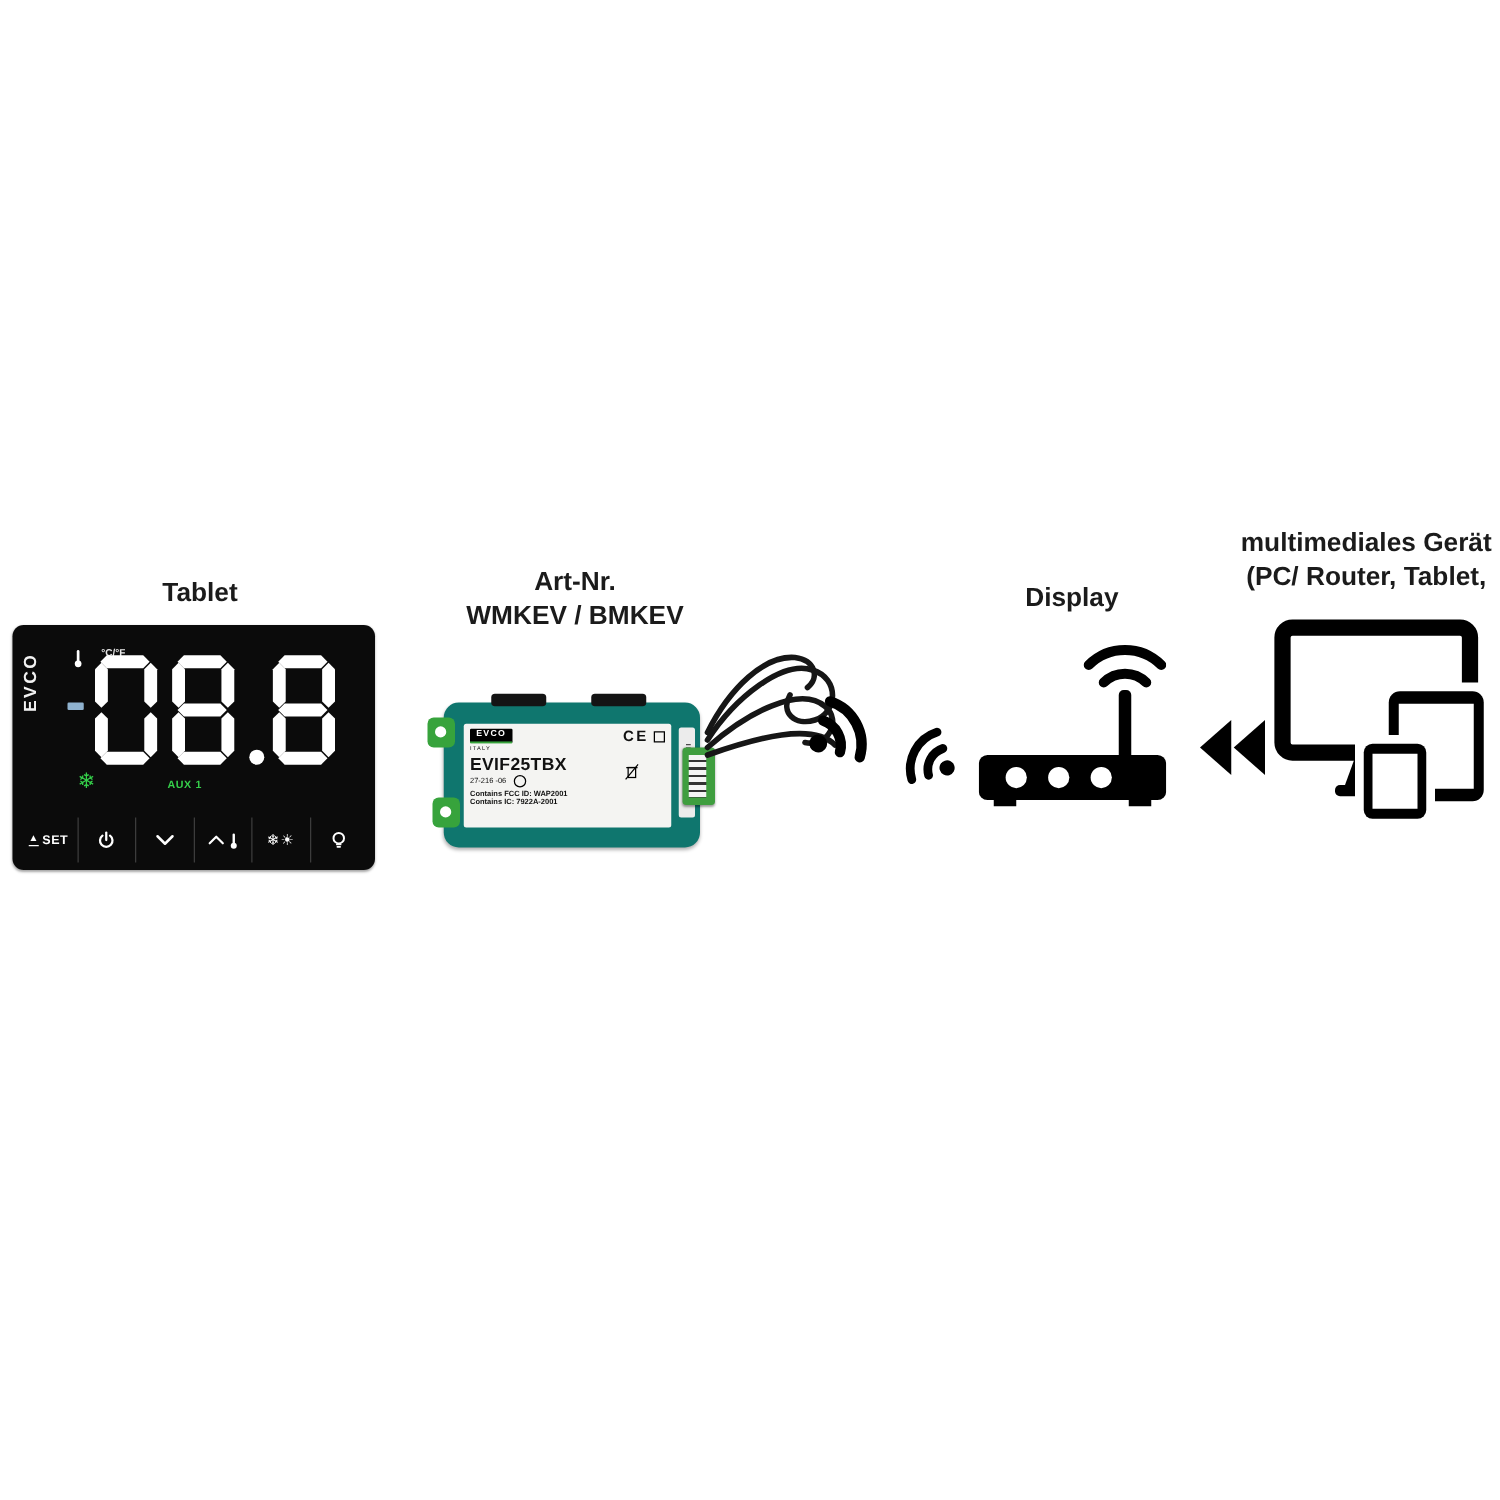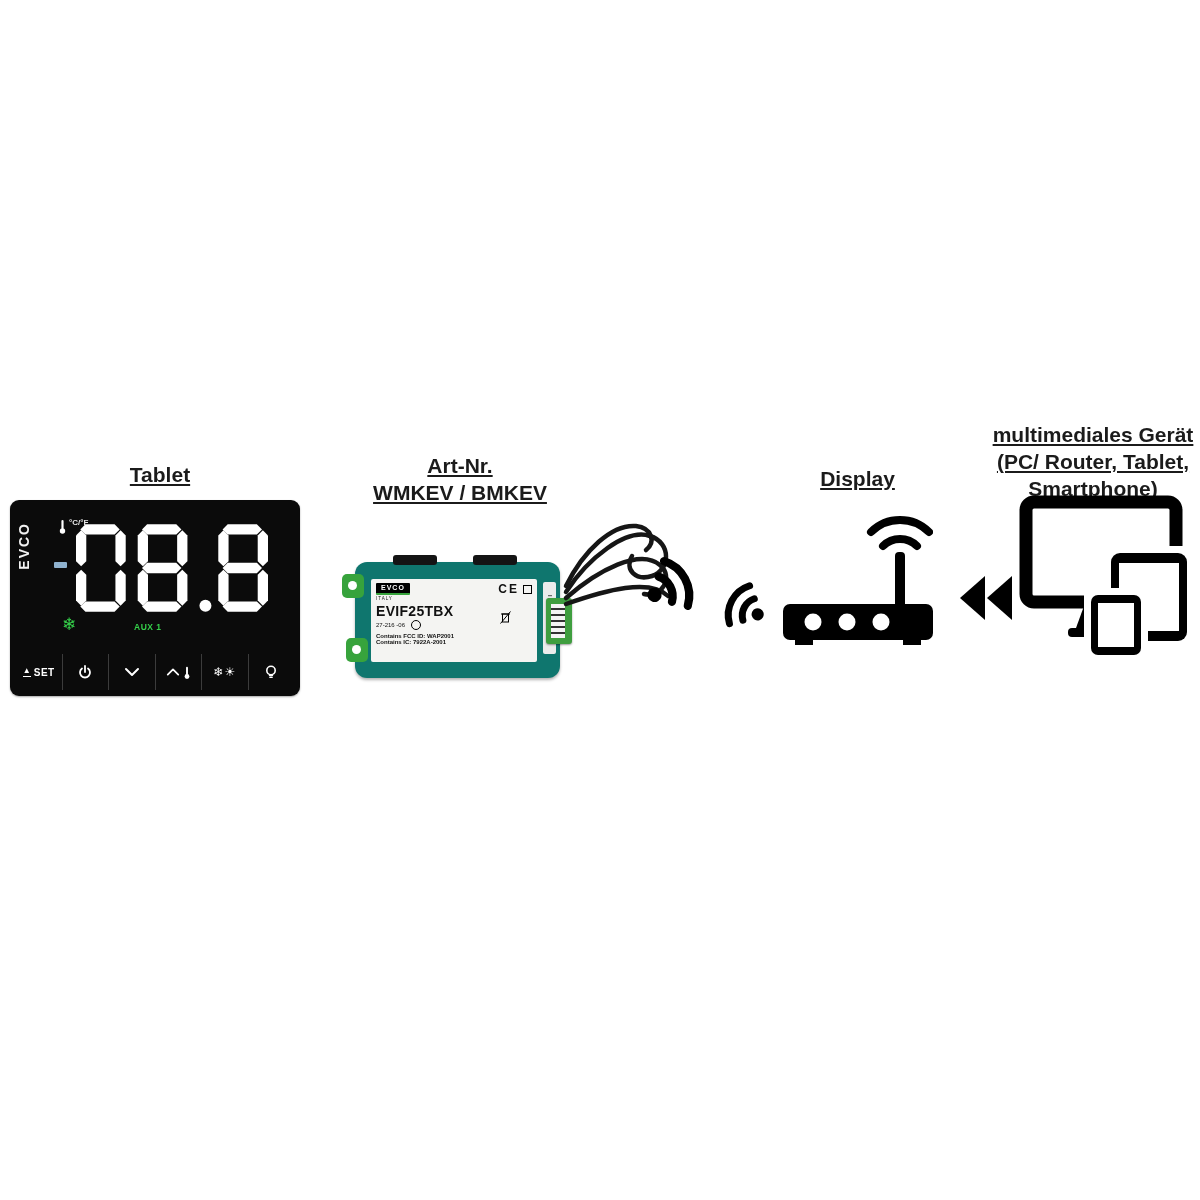--- a/index.html
+++ b/index.html
@@ -1,31 +1,31 @@
 <!DOCTYPE html>
 <html><head>
 <meta charset="utf-8">
 <style>
   html,body{margin:0;padding:0;background:#fff;}
   .canvas{position:relative;width:1200px;height:1200px;background:#ffffff;overflow:hidden;
           font-family:"Liberation Sans",sans-serif;color:#1b1b1b;}
 
   
-  .lbl{position:absolute;text-align:center;font-weight:bold;font-size:21px;line-height:27px;color:#1b1b1b;text-decoration:underline;}
+  .lbl{position:absolute;text-align:center;font-weight:bold;font-size:21px;line-height:27px;color:#1b1b1b;}
   .lbl-display{left:70px;top:461px;width:180px;}
   .lbl-module{left:340px;top:452px;width:240px;}
   .lbl-router{left:785px;top:465px;width:145px;}
   .lbl-device{left:986px;top:421px;width:214px;}
 
   
   .display{position:absolute;left:10px;top:500px;width:290px;height:196px;background:#0b0b0b;
            border-radius:9px;box-shadow:0 1px 2px rgba(0,0,0,.35);}
   .brand-vert{position:absolute;left:6px;top:22px;color:#f2f2f2;font-weight:bold;font-size:14px;
               letter-spacing:2px;writing-mode:vertical-rl;transform:rotate(180deg);}
-  .temp-units{position:absolute;left:48px;top:18px;display:flex;align-items:flex-start;gap:2px;
+  .temp-units{position:absolute;left:48px;top:18px;display:flex;align-items:flex-start;gap:14px;
               color:#e8e8e8;font-size:8px;font-weight:bold;}
   .minus-ind{position:absolute;left:44px;top:62px;width:13px;height:6px;background:#8fb2cf;border-radius:1px;}
   .segdisp{position:absolute;left:66px;top:24px;width:192px;height:88px;}
   .snow{position:absolute;left:52px;top:116px;color:#35d04a;font-size:17px;line-height:17px;}
   .aux{position:absolute;left:124px;top:122px;color:#35d04a;font-size:8.5px;font-weight:bold;letter-spacing:.5px;text-align:center;}
   .btnrow{position:absolute;left:6px;right:6px;bottom:6px;height:36px;display:flex;}
   .btn{flex:1;display:flex;align-items:center;justify-content:center;gap:3px;color:#fff;}
   .btn + .btn{border-left:1px solid #3c3c3c;}
   .settext{font-size:10px;font-weight:bold;letter-spacing:.5px;}
   .tri{font-size:8px;line-height:8px;border-bottom:1.5px solid #fff;padding-bottom:1px;}
@@ -76,21 +76,20 @@
 
   <div class="lbl lbl-display">Tablet</div>
   <div class="lbl lbl-module">
     <div>Art-Nr.</div>
     <div>WMKEV / BMKEV</div>
   </div>
   <div class="lbl lbl-router">Display</div>
   <div class="lbl lbl-device">
     <div>multimediales Gerät</div>
     <div>(PC/ Router, Tablet,</div>
-    <div>Smartphone)</div>
   </div>
 
   <div class="display">
     <div class="brand-vert">EVCO</div>
     <div class="temp-units">
       <svg width="9" height="17" viewBox="0 0 10 18">
         <line x1="5" y1="3" x2="5" y2="11" stroke="#fff" stroke-width="2.4" stroke-linecap="round"></line>
         <circle cx="5" cy="14" r="3" fill="#fff"></circle>
       </svg>
       <span>°C/°F</span>

